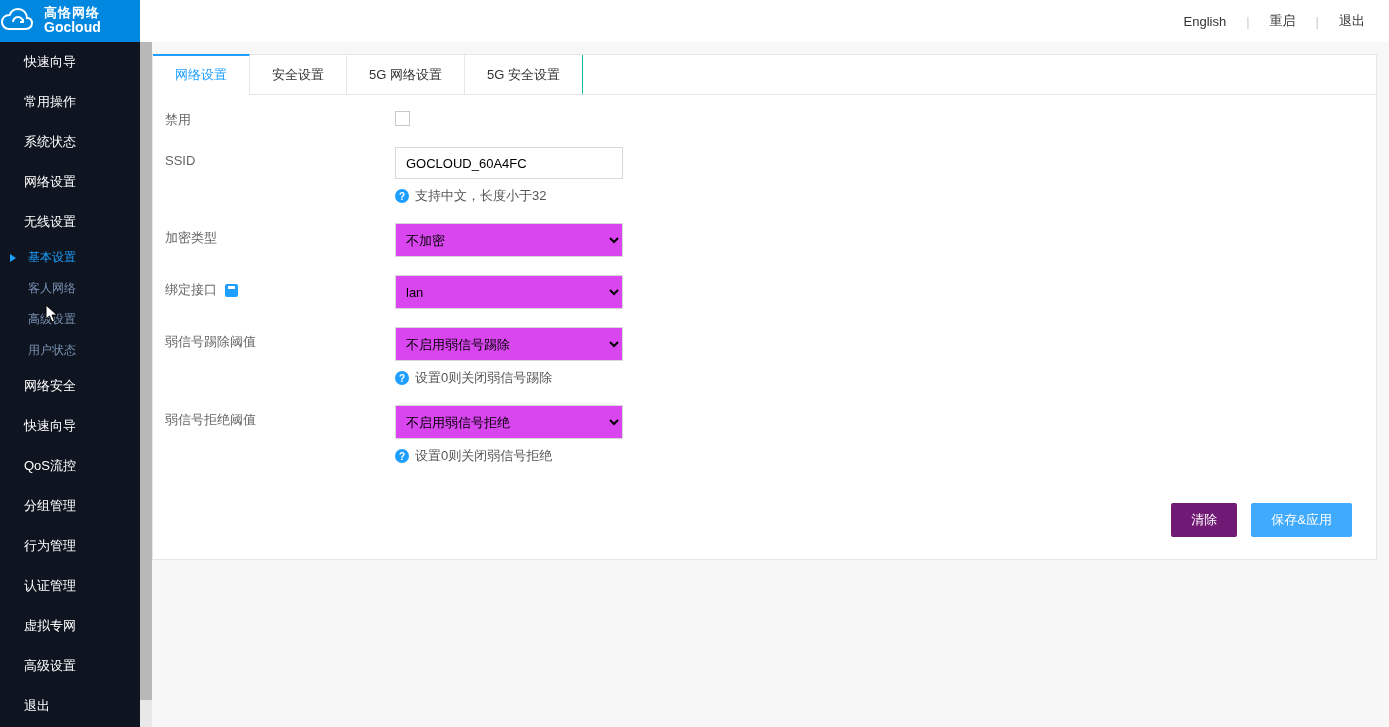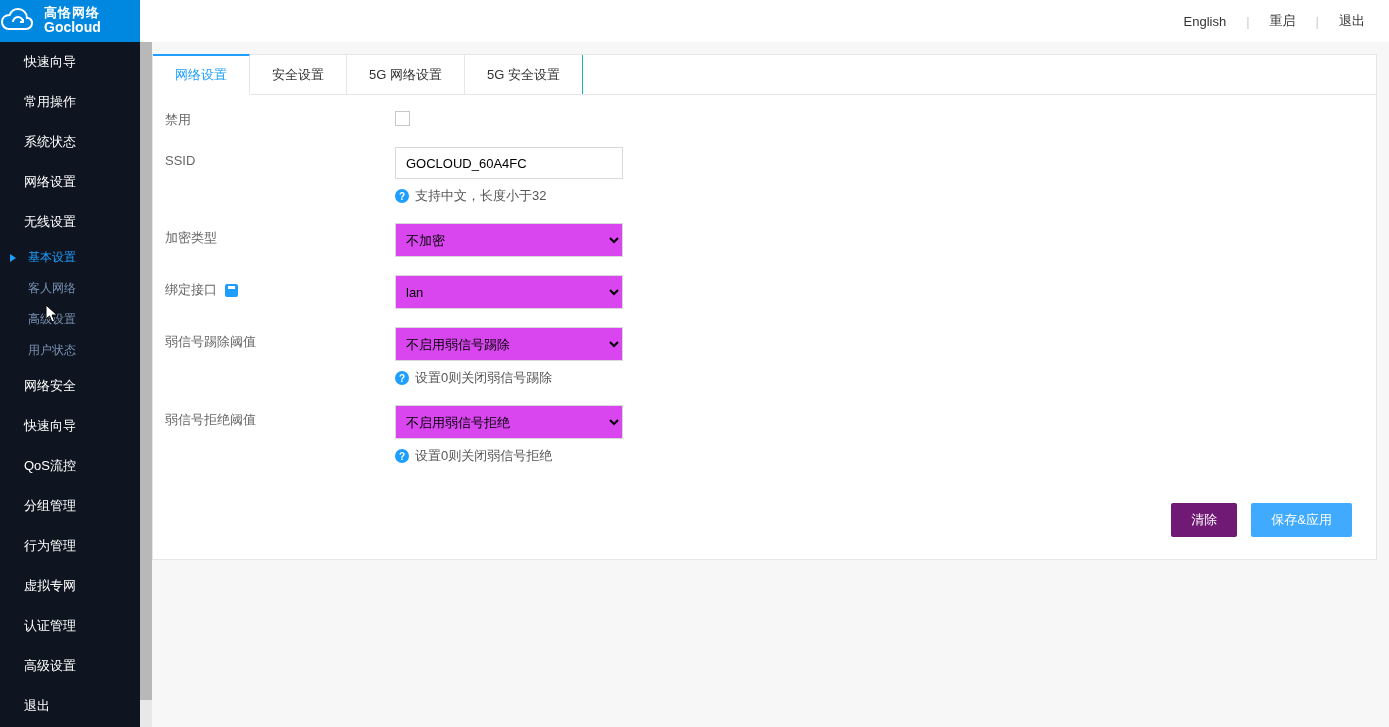--- a/index.html
+++ b/index.html
@@ -106,22 +106,22 @@
           <div class="sidebar-item">无线设置</div>
           <div class="sidebar-sub active">基本设置</div>
           <div class="sidebar-sub">客人网络</div>
           <div class="sidebar-sub">高级设置</div>
           <div class="sidebar-sub">用户状态</div>
           <div class="sidebar-item">网络安全</div>
           <div class="sidebar-item">快速向导</div>
           <div class="sidebar-item">QoS流控</div>
           <div class="sidebar-item">分组管理</div>
           <div class="sidebar-item">行为管理</div>
+          <div class="sidebar-item">认证管理</div>
           <div class="sidebar-item">虚拟专网</div>
-          <div class="sidebar-item">认证管理</div>
           <div class="sidebar-item">高级设置</div>
           <div class="sidebar-item">退出</div>
         </div>
       <div class="scroll-track">
         <div class="scroll-thumb"></div>
       </div>
       <svg class="cursor" width="16" height="20" viewBox="0 0 16 20">
         <path d="M1 1 L1 15 L4.5 12 L7 18 L9.5 17 L7 11 L12 11 Z" fill="#fff" stroke="#000" stroke-width="1"></path>
       </svg>
     </div>

